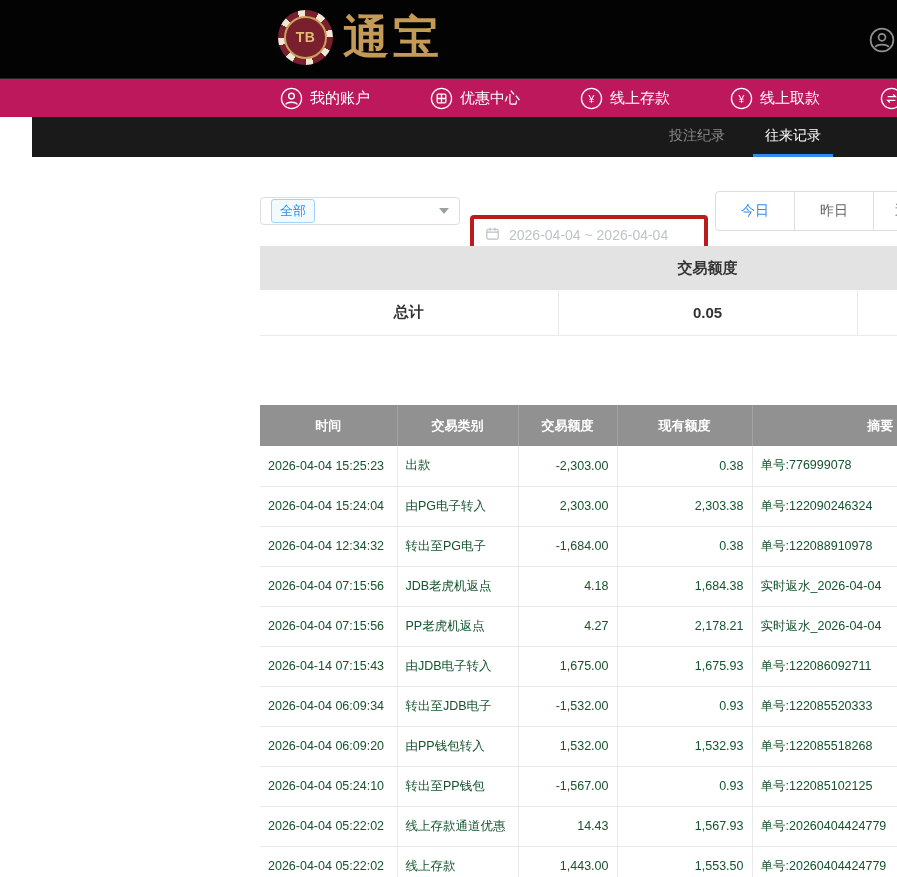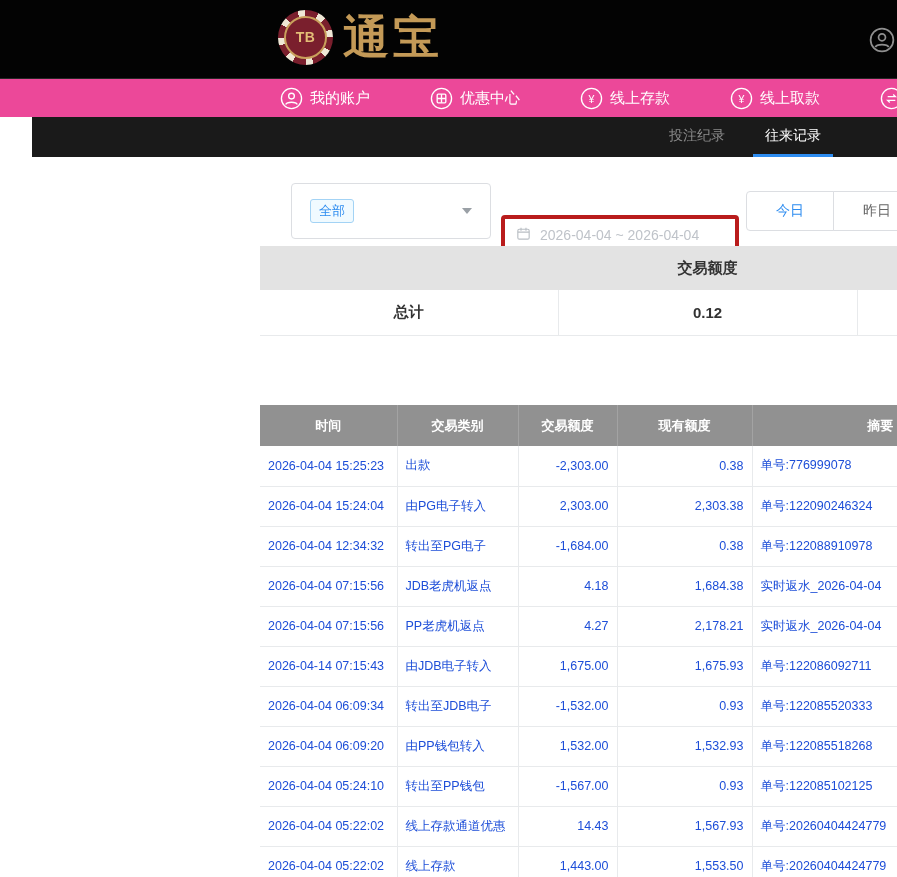--- a/index.html
+++ b/index.html
@@ -12,66 +12,66 @@
   .logo { position:absolute; left:278px; top:8px; display:flex; align-items:center; gap:10px; height:58px; }
   .chip { position:relative; width:55px; height:55px; border-radius:50%;
           background: repeating-conic-gradient(#7a1f2d 0deg 28deg, #efe7d6 28deg 45deg); }
   .chip-core { position:absolute; inset:6px; border-radius:50%; background:#7a1f2d;
                border:2px solid #c9a05c; color:#e3bd77; display:flex; align-items:center;
                justify-content:center; font-weight:700; font-size:14px; letter-spacing:.5px; }
   .brand-name { font-size:46px; font-weight:800; color:#c49a57; letter-spacing:4px; line-height:1; }
   .account-top { position:absolute; right:2px; top:27px; width:26px; height:26px; }
 
   
-  .mainnav { height:39px; background:#ec4899; border-top:1px solid #262626;
+  .mainnav { height:39px; background:#be185d; border-top:1px solid #262626;
              display:flex; align-items:center; padding-left:280px; gap:60px; }
   .nav-item { display:flex; align-items:center; gap:7px; color:#ffffff; font-size:15px;
               white-space:nowrap; cursor:pointer; flex:0 0 auto; }
   .nav-item svg { width:23px; height:23px; display:block; }
 
   
   .subnav { height:40px; background:#1a1a1a; display:flex; align-items:stretch;
             justify-content:flex-end; padding-right:64px; gap:16px;margin-left:32px; }
   .tab { display:flex; align-items:center; padding:0 12px; font-size:14px; color:#8c8c8c;
          cursor:pointer; border-bottom:3px solid transparent; }
   .tab.active { color:#ffffff; border-bottom-color:#2d8cf0; }
 
   
   .filters { position:absolute; left:260px; top:167px; display:flex; align-items:center; }
-  .type-select { width:200px; height:56px; border:1px solid #dcdee2; border-radius:4px;
+  .type-select { width:200px; height:28px; border:1px solid #dcdee2; border-radius:4px;
                  background:#fff; display:flex; align-items:center; justify-content:space-between;
-                 padding:0 18px; margin-right:10px; cursor:pointer;margin-left:31px; }
+                 padding:0 10px; margin-right:10px; cursor:pointer; }
   .type-tag { background:#f0faff; border:1px solid #a3d3f5; color:#2d8cf0; font-size:13px;
               padding:2px 8px; border-radius:3px; }
   .caret { width:0; height:0; border-left:5px solid transparent; border-right:5px solid transparent;
            border-top:6px solid #9aa0a6; }
   .date-box { width:238px; height:40px; border:4px solid #b91c1c; border-radius:4px; background:#fff;
               display:flex; align-items:center; gap:8px; padding:0 10px; margin-right:7px; cursor:pointer;margin-top:48px; }
   .date-box svg { width:17px; height:17px; }
   .date-text { color:#bfc3c9; font-size:14px; white-space:nowrap; }
   .qgroup { display:flex; }
-  .qbtn { width:88px; height:40px; background:#fff; border:1px solid #dcdee2; font-size:14px;
+  .qbtn { width:80px; height:40px; background:#fff; border:1px solid #dcdee2; font-size:14px;
           color:#666; cursor:pointer; margin-left:-1px; font-family:inherit; }
   .qbtn:first-child { margin-left:0; border-radius:4px 0 0 4px; }
   .qbtn.active { color:#2d8cf0; position:relative; z-index:1; }
 
   
   .summary { position:absolute; left:260px; top:246px; width:748px; border-collapse:collapse; table-layout:fixed; }
   .summary td { font-size:15px; color:#333; text-align:center; }
   .summary .sum-head td { background:#e3e3e3; height:44px; font-weight:700; }
   .summary .sum-body td { background:#fff; height:45px; font-weight:700;
                           border-bottom:1px solid #e8eaec; border-right:1px solid #e8eaec; }
   .summary .sum-body td:last-child { border-right:none; }
 
   
   .records { position:absolute; left:260px; top:405px; width:748px; border-collapse:collapse; table-layout:fixed; }
   .records th { background:#919191; color:#fff; font-size:13px; font-weight:700; height:41px;
                 text-align:center; border-right:1px solid #a3a3a3; }
   .records th:last-child { border-right:none; }
-  .records td { height:40px; font-size:12.5px; color:#1d4ed8; padding:4px 8px;
+  .records td { height:40px; font-size:12.5px; color:#14532d; padding:4px 8px;
                 border-bottom:1px solid #e8eaec; border-right:1px solid #e8eaec;
                 background:#fff; word-break:break-all; }
   .records td:last-child { border-right:none; }
   .ta-r { text-align:right; }
 </style>
 </head>
 <body>
 
 <div class="page">
 
@@ -174,21 +174,21 @@
         <col style="width:151px">
       </colgroup>
     <tbody>
         <tr class="sum-head">
       <td></td>
       <td>交易额度</td>
       <td></td>
     </tr>
     <tr class="sum-body">
       <td>总计</td>
-      <td>0.12</td>
+      <td>0.05</td>
       <td></td>
     </tr>
   </tbody>
     </table>
 
   <table class="records">
     <colgroup>
       <col style="width:137px">
         <col style="width:121px">
         <col style="width:99px">

